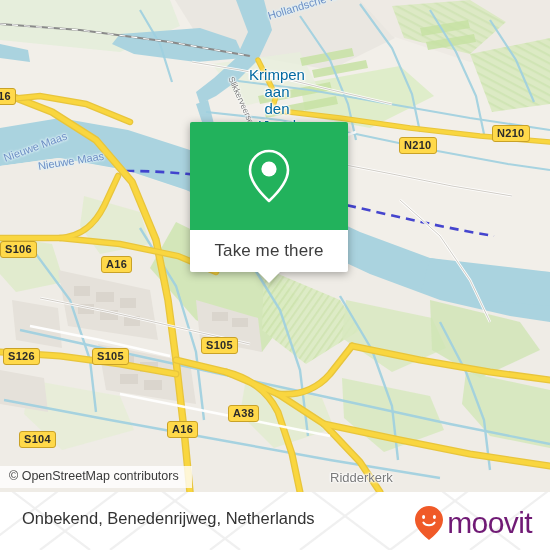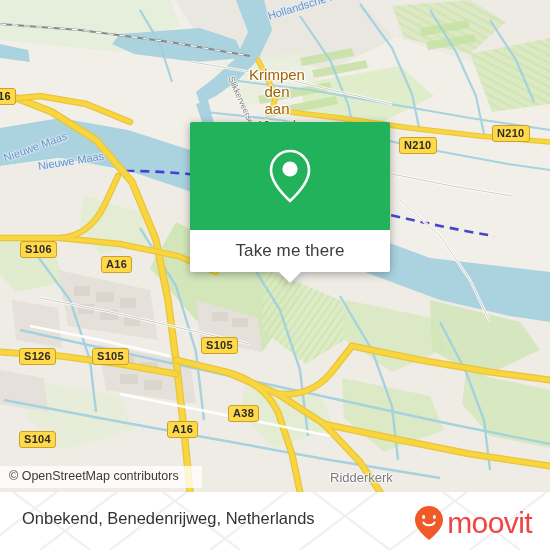--- a/index.html
+++ b/index.html
@@ -31,21 +31,21 @@
 
   .map-label {
     position: absolute;
     color: #5b5b5b;
     font-family: "Liberation Sans", sans-serif;
     white-space: nowrap;
     pointer-events: none;
   }
   .place-label {
     font-size: 15px;
-    color: #a16207;
+    color: #0369a1;
     text-align: center;
     text-shadow: 1px 0 2px #fff, -1px 0 2px #fff, 0 1px 2px #fff, 0 -1px 2px #fff,
                  1px 1px 2px #fff, -1px -1px 2px #fff;
     line-height: 17px;
   }
   .water-label {
     font-size: 11px;
     color: #6d8fc4;
     font-style: normal;
     text-shadow: 1px 0 2px #dff0f8, -1px 0 2px #dff0f8, 0 1px 2px #dff0f8, 0 -1px 2px #dff0f8;
@@ -80,31 +80,31 @@
 
   
   #attribution {
     position: absolute;
     left: 0;
     top: 466px;
     background: rgba(255,255,255,0.78);
     color: #3a3a3a;
     font-size: 12.5px;
     font-family: "Liberation Sans", sans-serif;
-    padding: 3px 23px 4px 9px;
+    padding: 3px 13px 4px 9px;
     line-height: 15px;
     white-space: nowrap;
   }
 
   
   #popup {
     position: absolute;
     left: 190px;
     top: 122px;
-    width: 200px;
+    width: 158px;
     filter: drop-shadow(0 2px 4px rgba(0,0,0,0.32));
   }
   #popup-top {
     background: #22b25c;
     height: 108px;
     border-radius: 2px 2px 0 0;
     display: flex;
     align-items: center;
     justify-content: center;
   }
@@ -162,21 +162,21 @@
   #brand {
     position: absolute;
     right: 18px;
     top: 13px;
     display: flex;
     align-items: center;
     gap: 3px;
   }
   #brand-name {
     font-size: 30px;
-    color: #ef4444;
+    color: #701a75;
     font-family: "Liberation Sans", sans-serif;
     font-weight: normal;
     letter-spacing: -0.6px;
     line-height: 30px;
   }
 </style>
 </head>
 <body>
 
 <div id="root">
@@ -345,37 +345,37 @@
         <path d="M40,298 L110,312 L180,328 L250,344"></path>
         <path d="M400,200 L440,236 L470,280 L490,322"></path>
       </g>
 
       <path d="M0,24 L80,30 L170,42 L250,56" fill="none" stroke="#8a8a8a" stroke-width="2.2"></path>
       <path d="M0,24 L80,30 L170,42 L250,56" fill="none" stroke="#ffffff" stroke-width="1.1" stroke-dasharray="6 6"></path>
     </svg>
 
     <div class="map-label place-label" style="left:238px; top:66px; width:78px;">
       <div>Krimpen</div>
+      <div>aan</div>
       <div>den</div>
-      <div>aan</div>
       <div>IJssel</div>
     </div>
     <div class="map-label town-label" style="left:330px; top:470px;text-align:right;">Ridderkerk</div>
 
     <div class="map-label water-label" style="left:4px; top:152px; transform:rotate(-20deg); transform-origin:left center;">Nieuwe Maas</div>
     <div class="map-label water-label" style="left:38px; top:160px; transform:rotate(-9deg); transform-origin:left center;">Nieuwe Maas</div>
     <div class="map-label water-label" style="left:268px; top:10px; transform:rotate(-17deg); transform-origin:left center;">Hollandsche IJssel</div>
     <div class="map-label small-label" style="left:231px; top:72px; transform:rotate(66deg); transform-origin:left center;">Slikkerveerse Haven</div>
 
     <div class="shield" style="left:-7px; top:88px;">16</div>
     <div class="shield" style="left:399px; top:137px;">N210</div>
     <div class="shield" style="left:492px; top:125px;">N210</div>
-    <div class="shield" style="left:20px; top:241px;">S106</div>
+    <div class="shield" style="left:0; top:241px;">S106</div>
     <div class="shield" style="left:101px; top:256px;">A16</div>
-    <div class="shield" style="left:3px; top:348px;margin-left:16px;">S126</div>
+    <div class="shield" style="left:3px; top:348px;">S126</div>
     <div class="shield" style="left:92px; top:348px;">S105</div>
     <div class="shield" style="left:201px; top:337px;">S105</div>
     <div class="shield" style="left:167px; top:421px;">A16</div>
     <div class="shield" style="left:228px; top:405px;">A38</div>
     <div class="shield" style="left:19px; top:431px;">S104</div>
 
     <div id="attribution">© OpenStreetMap contributors</div>
 
     <div id="popup">
       <div id="popup-top">

